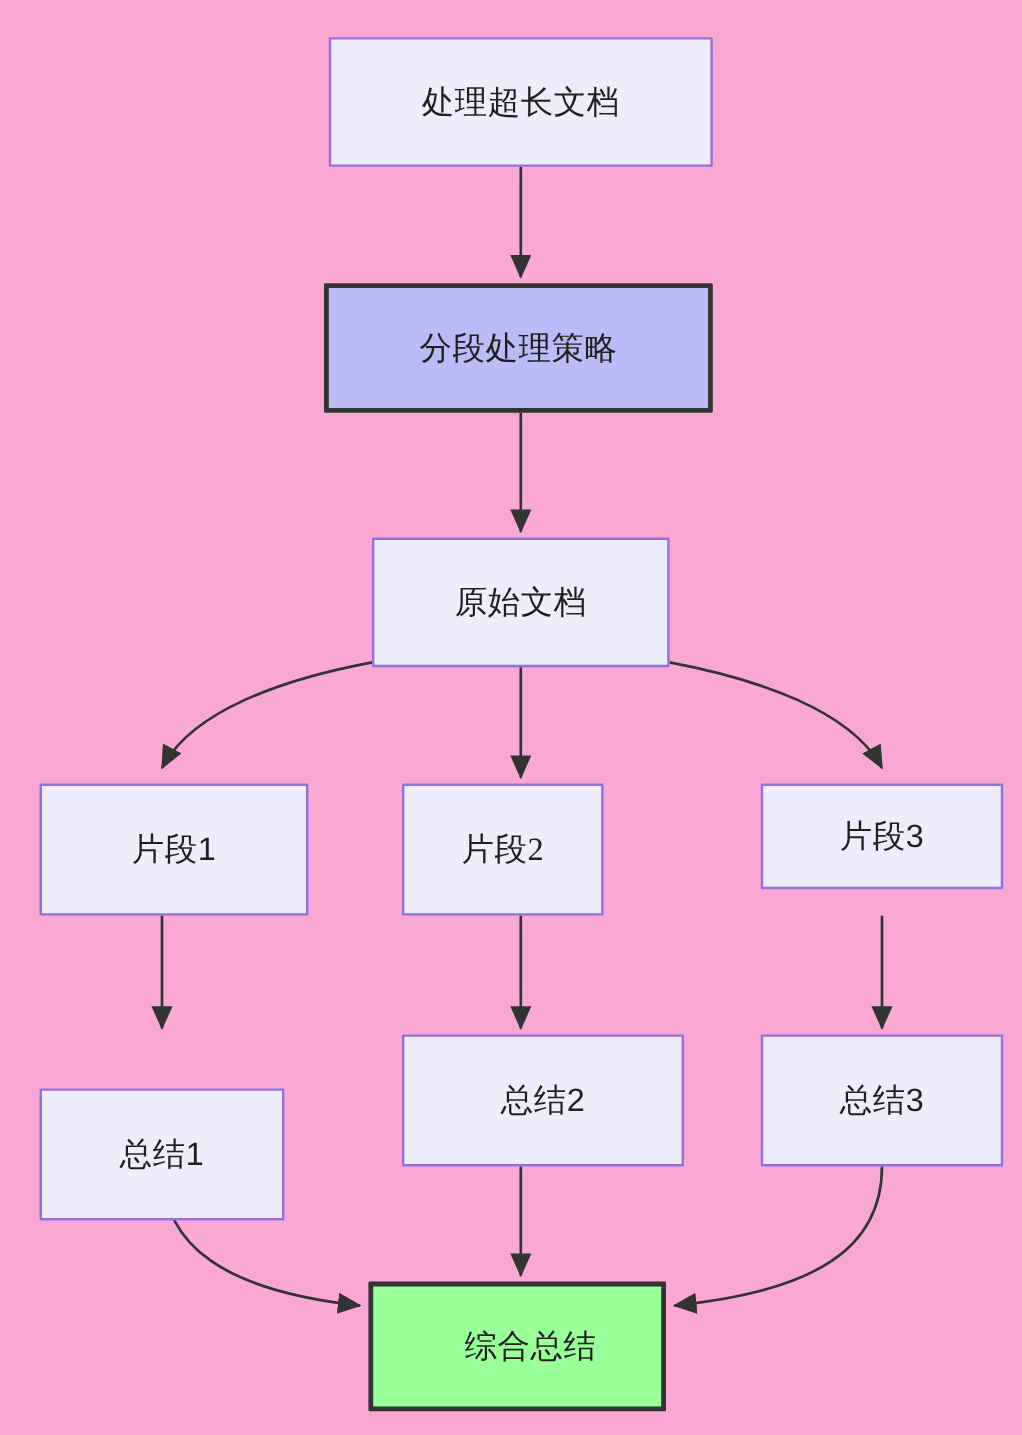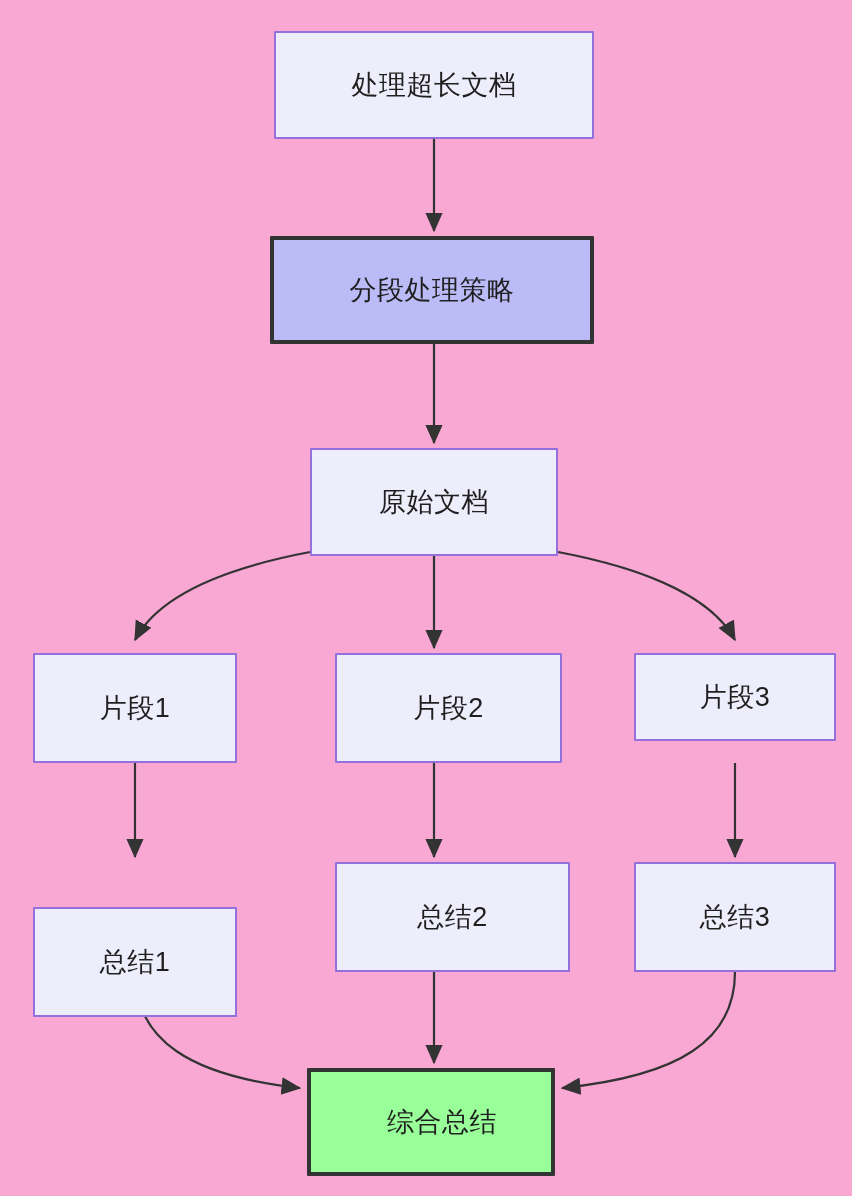--- a/index.html
+++ b/index.html
@@ -92,25 +92,25 @@
   </div>
 
   <div class="node node-emphasis" style="left:270px; top:236px; width:324px; height:108px;">
     <span class="node-label">分段处理策略</span>
   </div>
 
   <div class="node node-standard" style="left:310px; top:448px; width:248px; height:108px;">
     <span class="node-label">原始文档</span>
   </div>
 
-  <div class="node node-standard" style="left:33px; top:653px; width:204px; height:110px;justify-content:center;">
+  <div class="node node-standard" style="left:33px; top:653px; width:224px; height:110px;justify-content:center;">
     <span class="node-label">片段1</span>
   </div>
 
-  <div class="node node-standard" style="left:335px; top:653px; width:227px; height:110px;">
+  <div class="node node-standard" style="left:335px; top:653px; width:168px; height:110px;font-family:Liberation Serif, serif;">
     <span class="node-label">片段2</span>
   </div>
 
   <div class="node node-standard" style="left:634px; top:653px; width:202px; height:88px;">
     <span class="node-label">片段3</span>
   </div>
 
   <div class="node node-standard" style="left:33px; top:862px; width:204px; height:110px;margin-top:45px;">
     <span class="node-label">总结1</span>
   </div>

